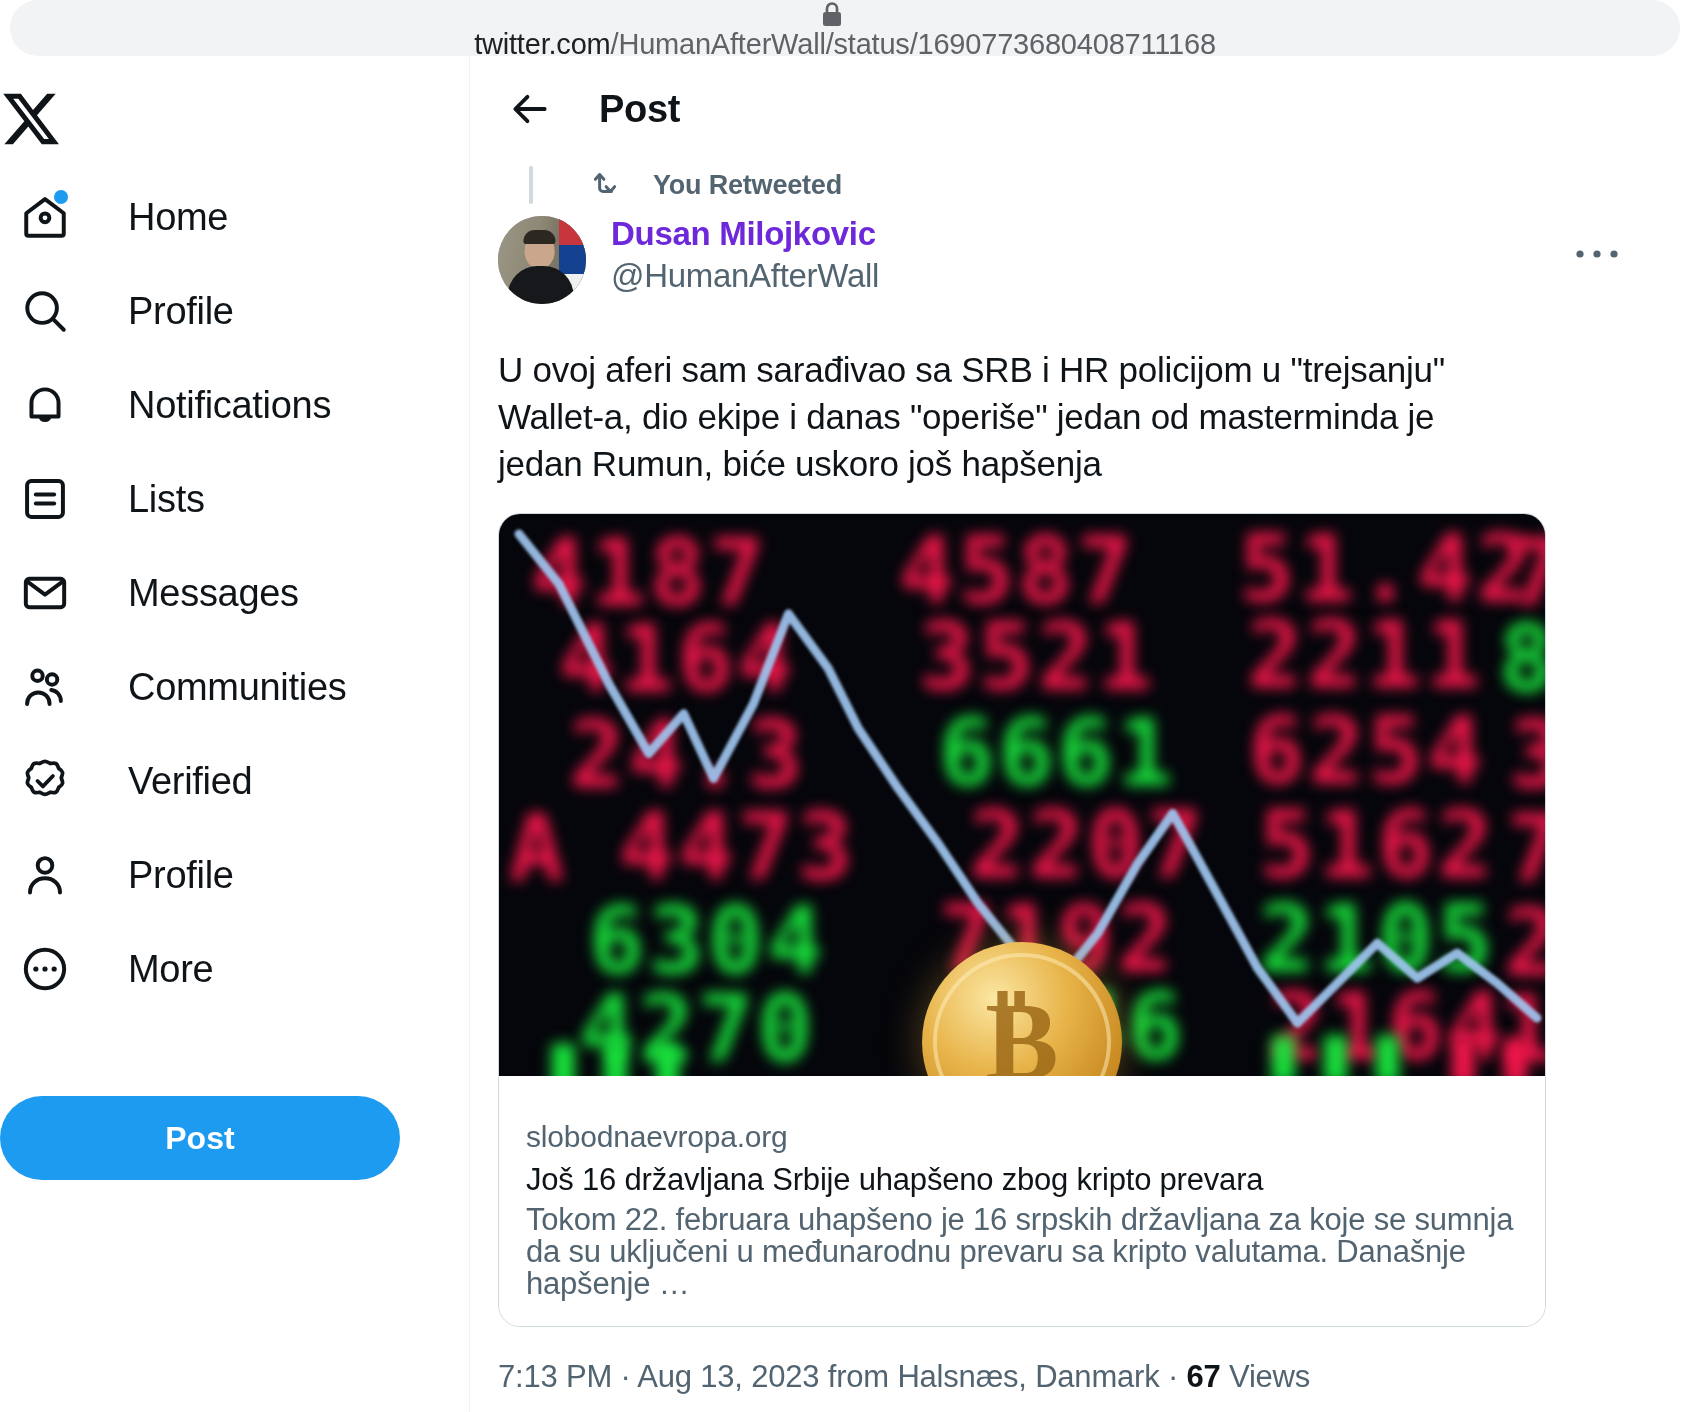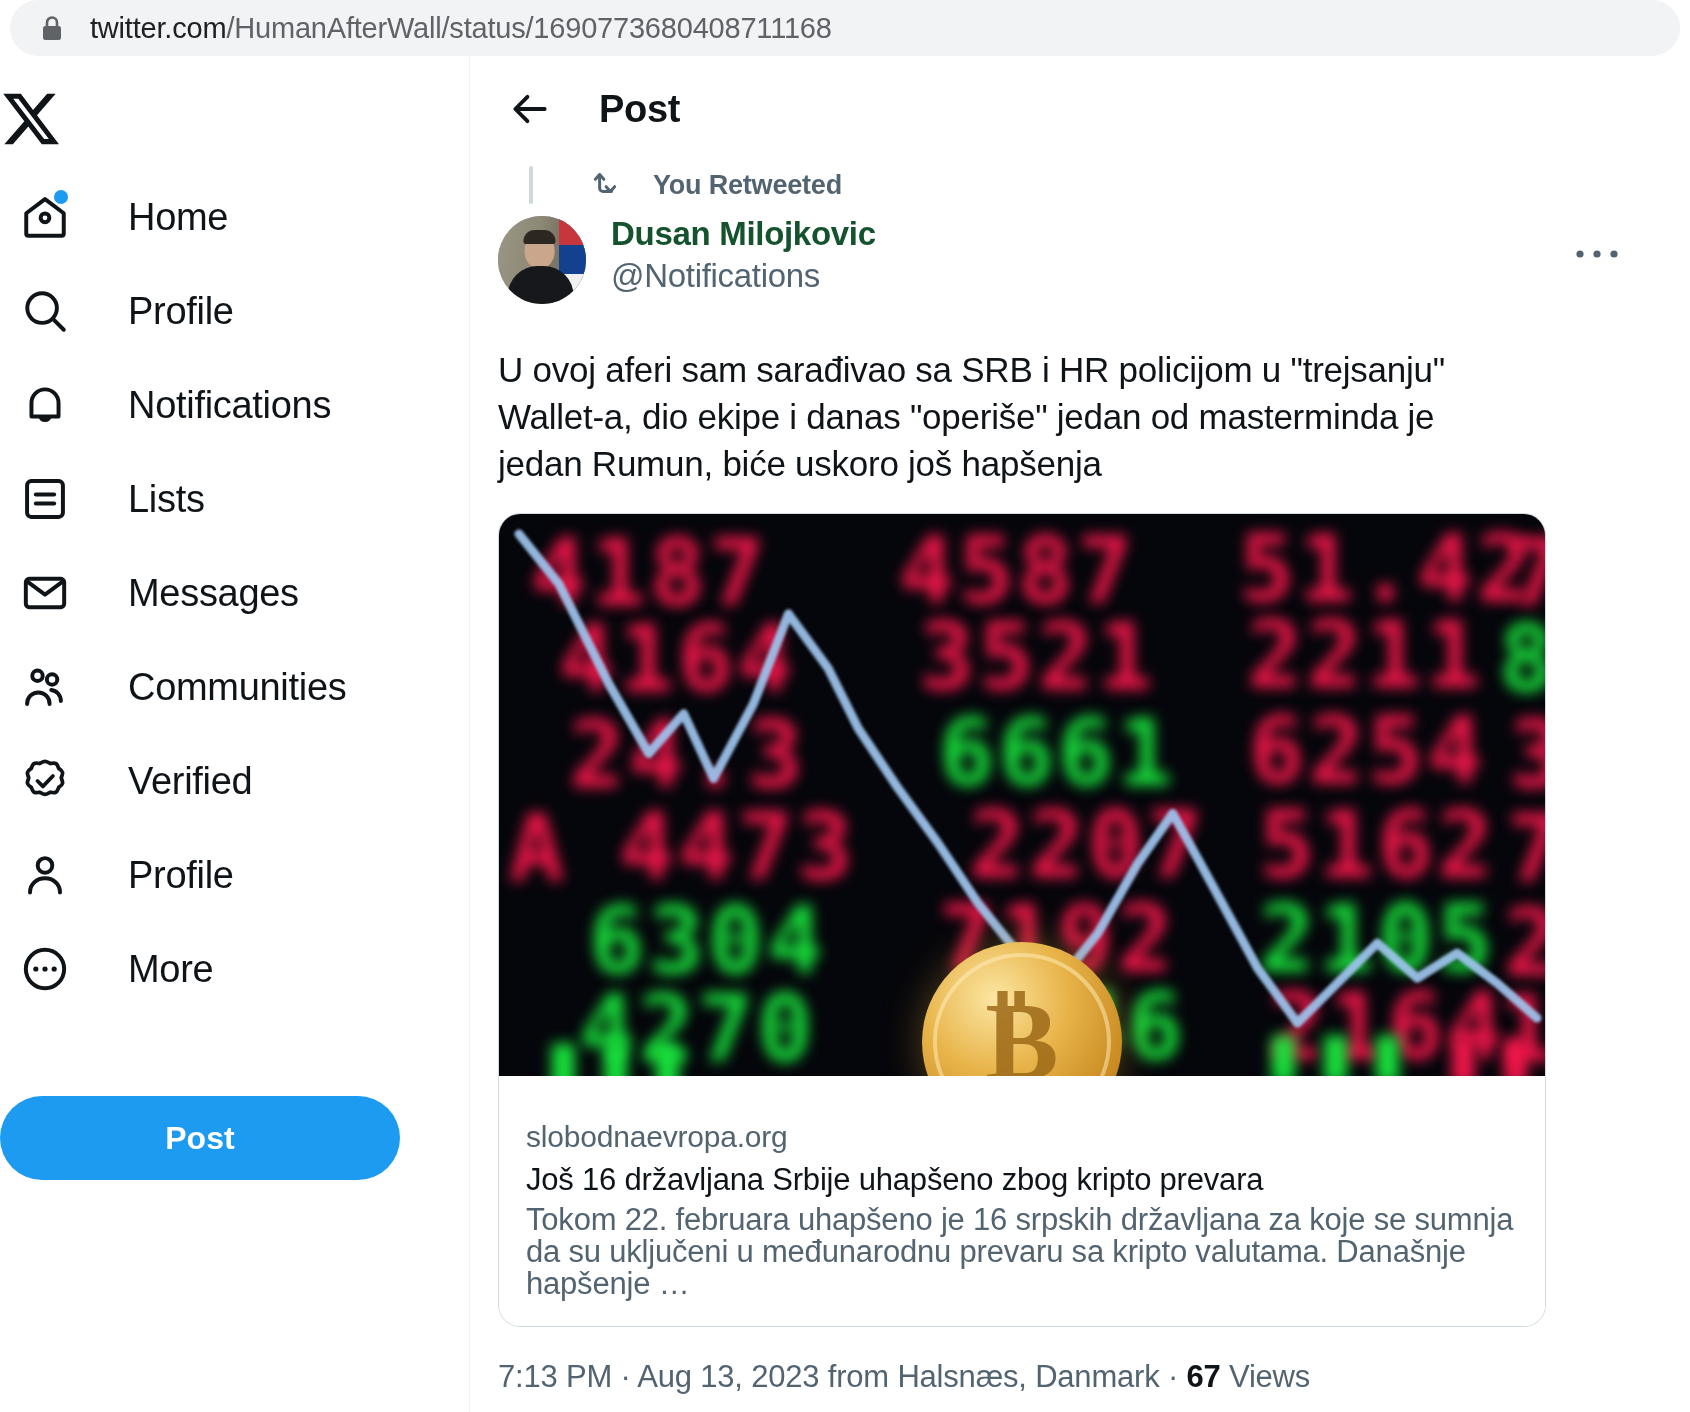--- a/index.html
+++ b/index.html
@@ -23,20 +23,21 @@
     padding: 0 10px;
   }
   .urlbar-pill {
     height: 56px;
     width: 100%;
     background: #f1f3f4;
     border-radius: 28px;
     display: flex;
     align-items: center;
     padding: 0 30px;
+    flex-direction: column;
   }
   .lock-icon {
     width: 24px;
     height: 28px;
     margin-right: 26px;
     flex: none;
     display: flex;
     align-items: center;
     justify-content: center;
   }
@@ -235,21 +236,21 @@
     transform: translateX(-58%);
     width: 32px;
     height: 14px;
     border-radius: 16px 16px 4px 4px;
     background: #2d2722;
   }
   .author-names { margin-left: 25px; margin-top: -2px; }
   .author-name {
     font-size: 33px;
     font-weight: bold;
-    color: #14532d;
+    color: #6d28d9;
     letter-spacing: -0.3px;
     line-height: 40px;
   }
   .author-handle {
     font-size: 33px;
     color: #536471;
     letter-spacing: -0.3px;
     line-height: 44px;
   }
   .more-dots {
@@ -517,21 +518,21 @@
     <div class="author-row">
       <span class="avatar">
         <span class="avatar-bg"></span>
         <span class="avatar-flag"></span>
         <span class="avatar-head"></span>
         <span class="avatar-hair"></span>
         <span class="avatar-body"></span>
       </span>
       <span class="author-names">
         <div class="author-name">Dusan Milojkovic</div>
-        <div class="author-handle">@Notifications</div>
+        <div class="author-handle">@HumanAfterWall</div>
       </span>
       <span class="more-dots">
         <svg width="44" height="16" viewBox="0 0 44 16" fill="#536471">
           <circle cx="5" cy="8" r="3.6"></circle>
           <circle cx="22" cy="8" r="3.6"></circle>
           <circle cx="39" cy="8" r="3.6"></circle>
         </svg>
       </span>
     </div>
 

